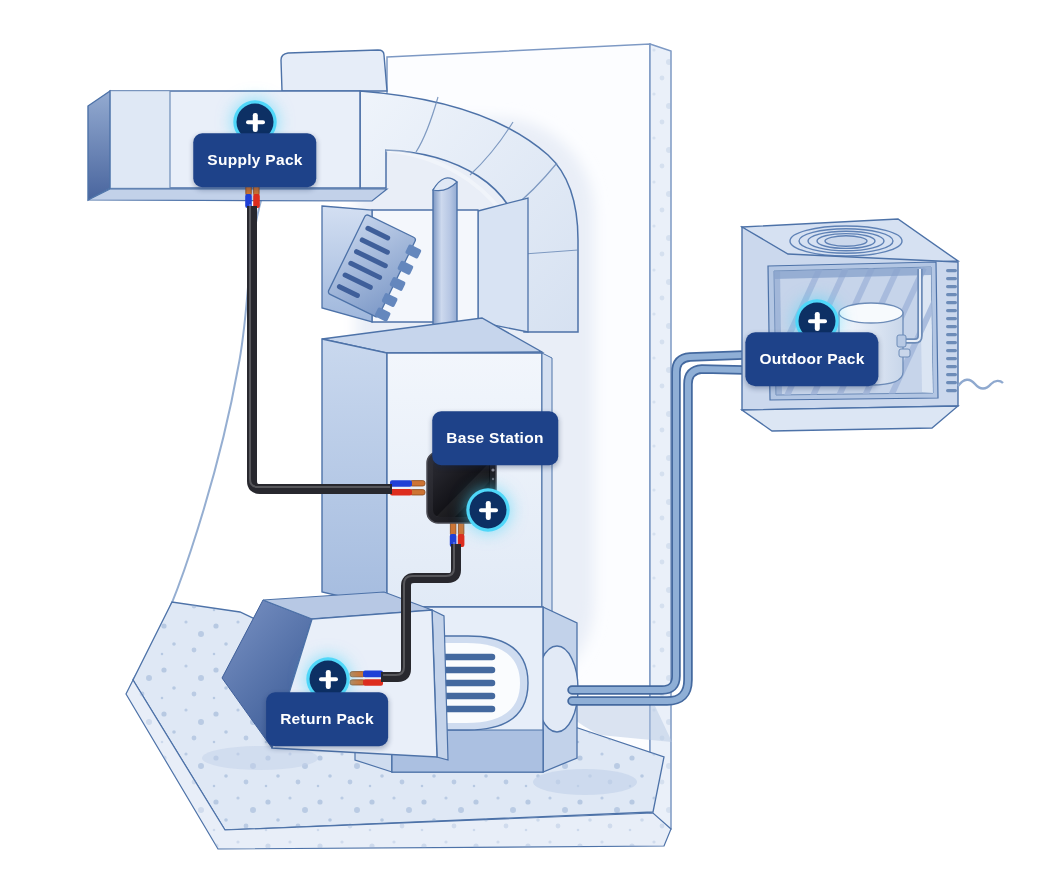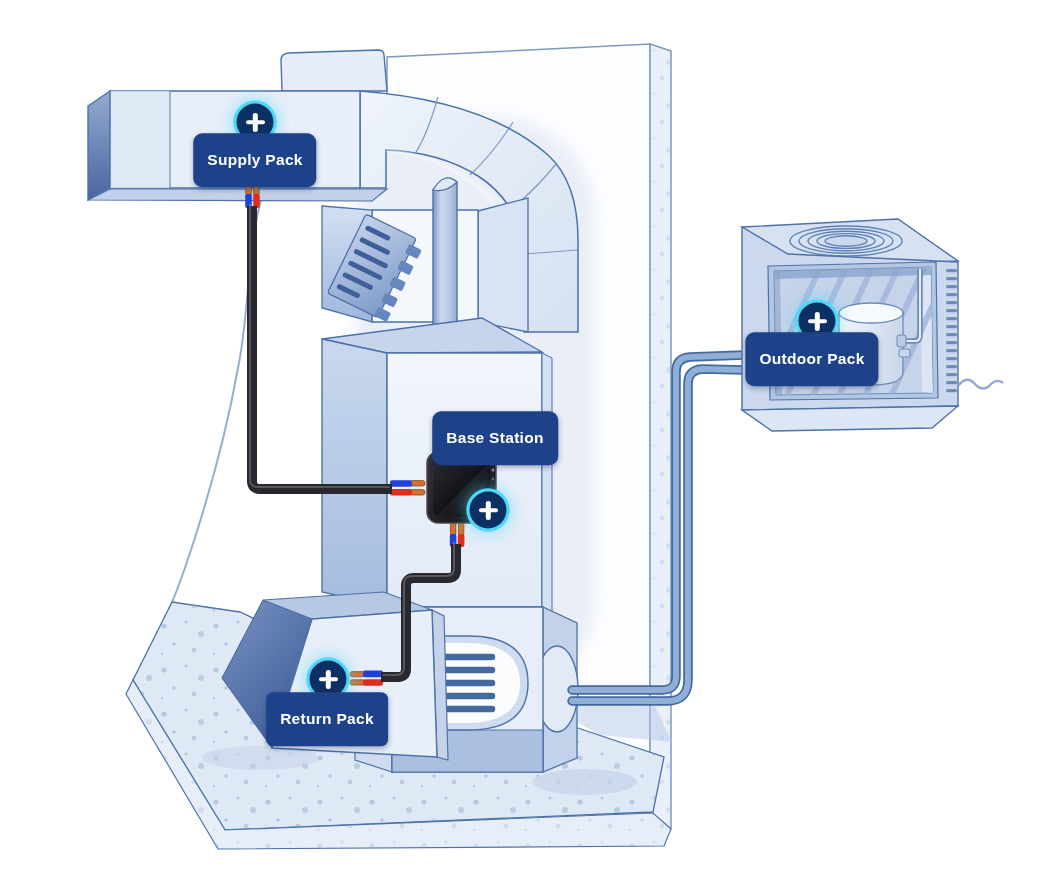--- a/index.html
+++ b/index.html
@@ -326,25 +326,25 @@
     </span>
   </button>
 </div>
 
 <div>
   <button class="addbtn" style="left:328px;top:679px;">
     <span class="plus">
       <span class="bar h"></span><span class="bar v"></span>
     </span>
   </button>
-  <div class="pill" style="left:327px;top:719px;border-radius:7px;">Return Pack</div>
+  <div class="pill" style="left:327px;top:719px;">Return Pack</div>
 </div>
 
 <div>
   <button class="addbtn" style="left:817px;top:321px;">
     <span class="plus">
       <span class="bar h"></span><span class="bar v"></span>
     </span>
   </button>
-  <div class="pill" style="left:812px;top:359px;">Outdoor Pack</div>
+  <div class="pill" style="left:812px;top:359px;border-radius:10px;">Outdoor Pack</div>
 </div>
 
 </div>
 
 </body></html>

